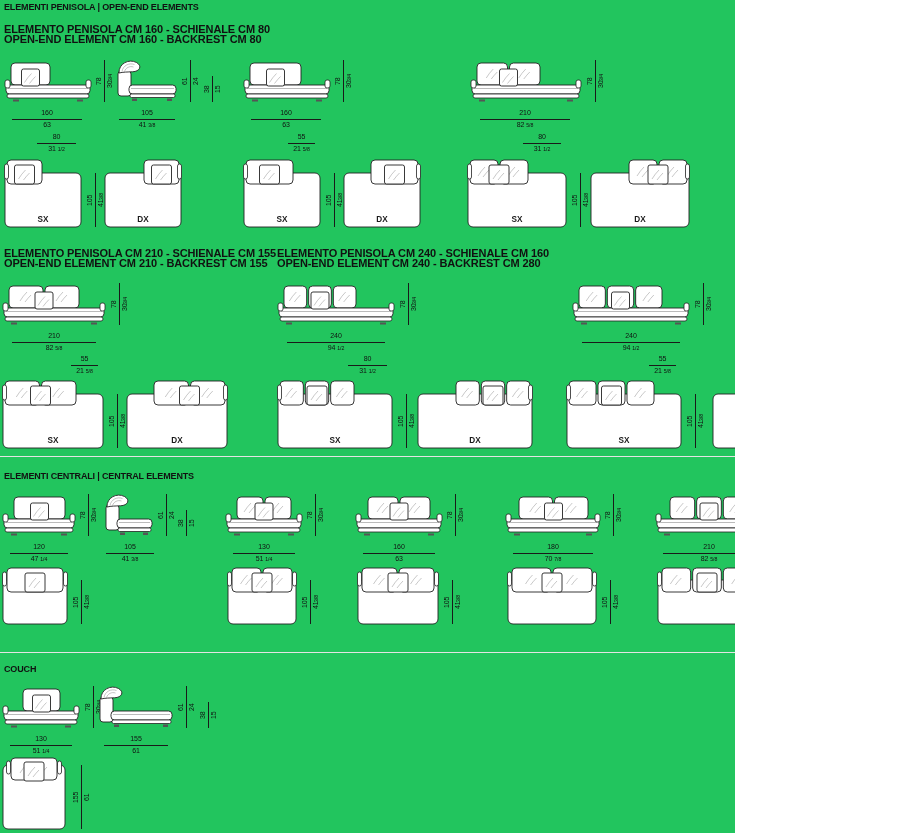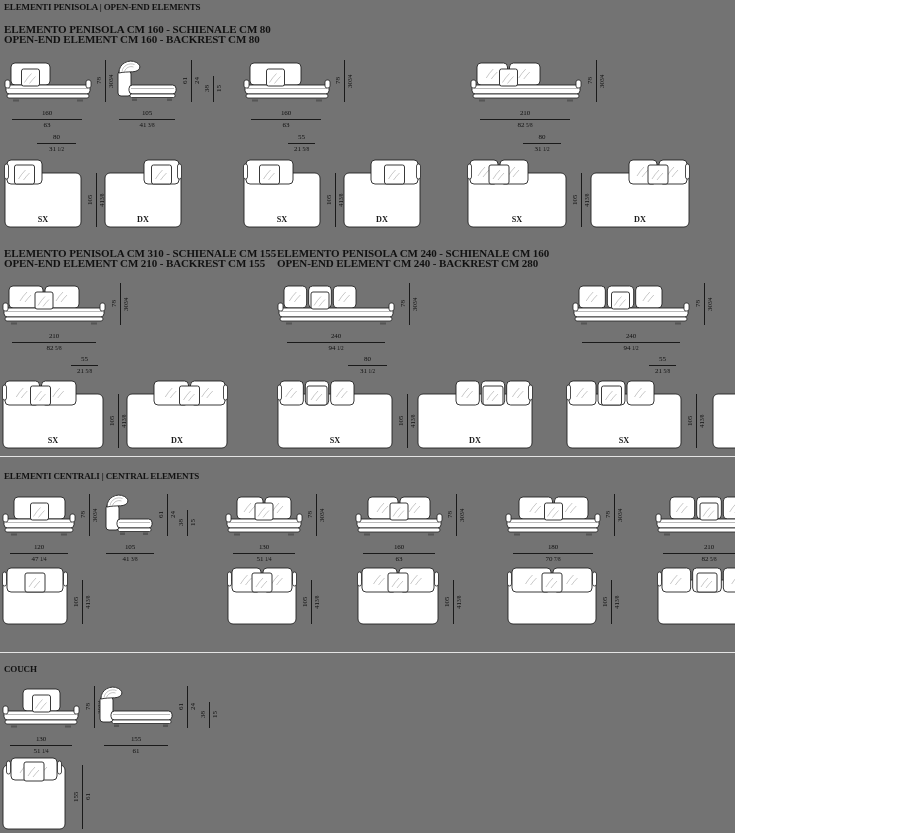--- a/index.html
+++ b/index.html
@@ -1,17 +1,17 @@
 <!DOCTYPE html>
 <html><head>
 <meta charset="utf-8">
 <style>
   html,body{margin:0;padding:0;background:#fff;}
-  .sheet{position:relative;width:735px;height:833px;background:#737373;
-         font-family:Liberation Serif, serif;color:#111;overflow:hidden;}
+  .sheet{position:relative;width:735px;height:833px;background:#22c55e;
+         font-family:Liberation Sans, sans-serif;color:#111;overflow:hidden;}
   .sec-title{position:absolute;font-size:9px;font-weight:700;letter-spacing:-0.15px;white-space:nowrap;color:#111;}
   .blk-title{position:absolute;font-size:11px;font-weight:700;line-height:9.6px;letter-spacing:-0.1px;white-space:nowrap;color:#111;}
   .blk-title span{display:block;}
   .hdim{position:absolute;font-size:7px;line-height:8px;text-align:center;color:#111;letter-spacing:-0.1px;}
   .hdim .cm{display:block;border-bottom:1px solid #1a1a1a;padding:0 2px 1.5px;}
   .hdim .in{display:block;padding-top:1.5px;}
   .vdim{position:absolute;display:flex;align-items:stretch;}
   .vdim .lab{writing-mode:vertical-rl;transform:rotate(180deg);font-size:7px;letter-spacing:-0.1px;
              display:flex;align-items:center;justify-content:center;color:#111;}
   .vdim .line{width:1px;background:#1a1a1a;margin:0 1.5px;}
@@ -203,21 +203,21 @@
       <rect x="39" y="3" width="28" height="24" rx="4" fill="#fff" stroke="#222" stroke-width="0.9"></rect>
       <path d="M47 19 Q50 14 54 10 M52 20 Q55 16 58 13" stroke="#9a9a9a" stroke-width="0.55" fill="none"></path>
       <rect x="69" y="3" width="28" height="24" rx="4" fill="#fff" stroke="#222" stroke-width="0.9"></rect>
       <path d="M77 19 Q80 14 84 10 M82 20 Q85 16 88 13" stroke="#9a9a9a" stroke-width="0.55" fill="none"></path>
       <rect x="95.5" y="7" width="4" height="15" rx="2" fill="#fff" stroke="#222" stroke-width="0.8"></rect>
       <rect x="58" y="8" width="20" height="19" rx="2" fill="#fff" stroke="#222" stroke-width="0.9"></rect>
       <path d="M62 22 Q65 17 69 13 M67 23 Q70 19 73 16" stroke="#9a9a9a" stroke-width="0.55" fill="none"></path>
       <text x="50" y="65" text-anchor="middle" font-size="8.2" font-weight="600" fill="#1a1a1a">DX</text>
     </svg>
     <div class="blk-title" style="left: 4px; top: 249px;">
-      <span>ELEMENTO PENISOLA CM 310 - SCHIENALE CM 155</span>
+      <span>ELEMENTO PENISOLA CM 210 - SCHIENALE CM 155</span>
       <span>OPEN-END ELEMENT CM 210 - BACKREST CM 155</span>
     </div>
     <svg xmlns="http://www.w3.org/2000/svg" style="left:2px;top:281px" width="104" height="48" viewBox="0 0 104 48">
       <rect x="7" y="5" width="34" height="22" rx="4" fill="#fff" stroke="#222" stroke-width="0.9"></rect>
       <path d="M18 20 Q21 15 25 11 M23 21 Q26 17 29 14" stroke="#9a9a9a" stroke-width="0.55" fill="none"></path>
       <rect x="43" y="5" width="34" height="22" rx="4" fill="#fff" stroke="#222" stroke-width="0.9"></rect>
       <path d="M54 20 Q57 15 61 11 M59 21 Q62 17 65 14" stroke="#9a9a9a" stroke-width="0.55" fill="none"></path>
       <rect x="2" y="27" width="100" height="9" rx="3.5" fill="#fff" stroke="#222" stroke-width="0.9"></rect>
       <line x1="4" y1="30.5" x2="100" y2="30.5" stroke="#777" stroke-width="0.5"></line>
       <rect x="3" y="36" width="98" height="4" rx="2" fill="#fff" stroke="#222" stroke-width="0.8"></rect>

